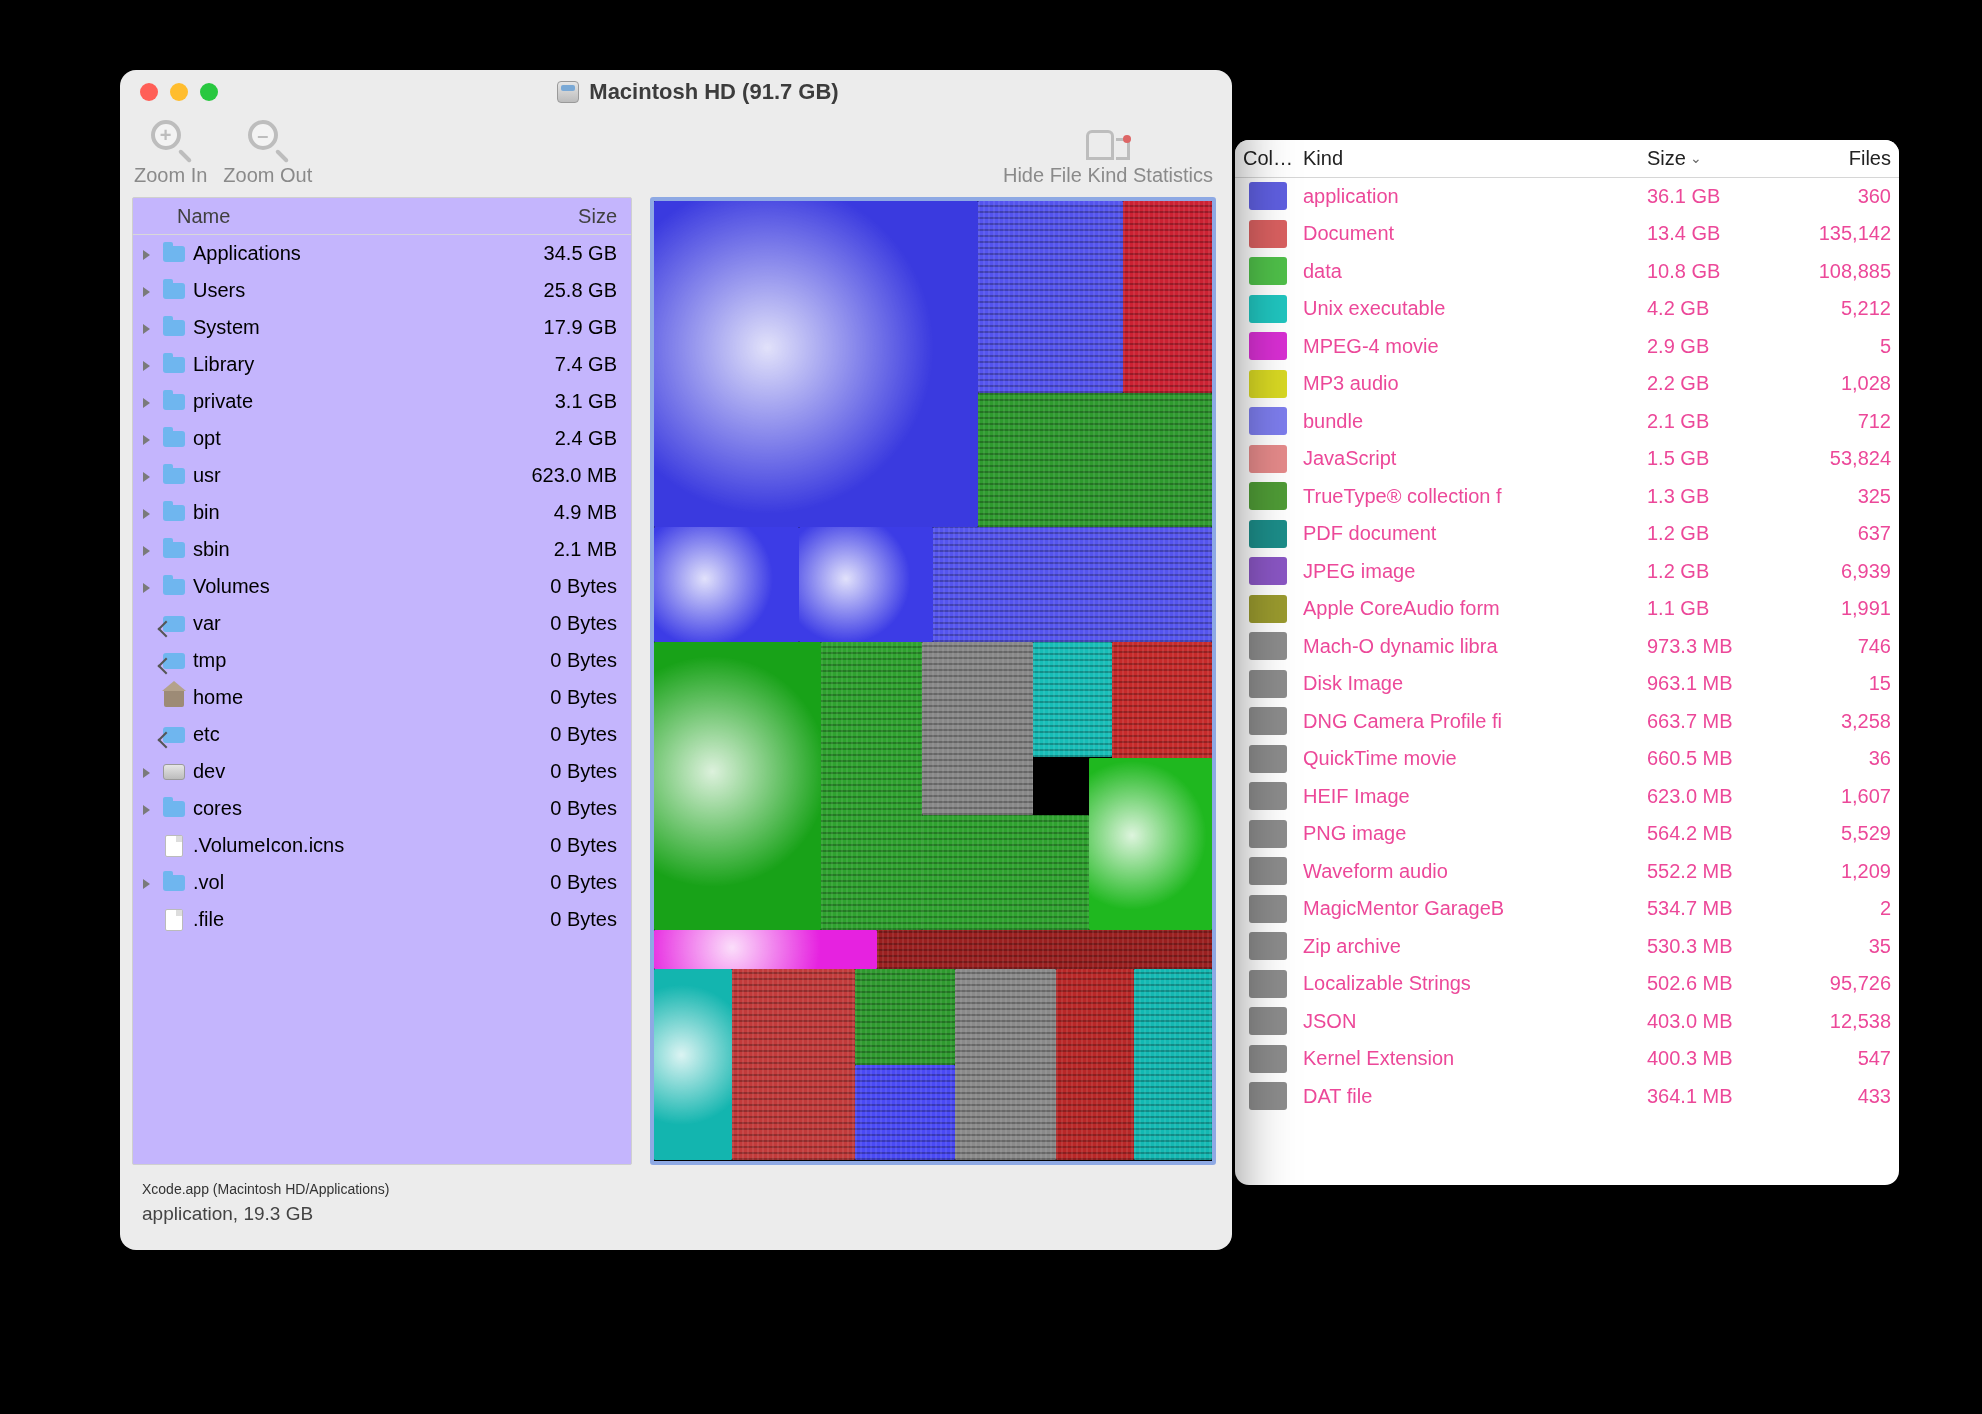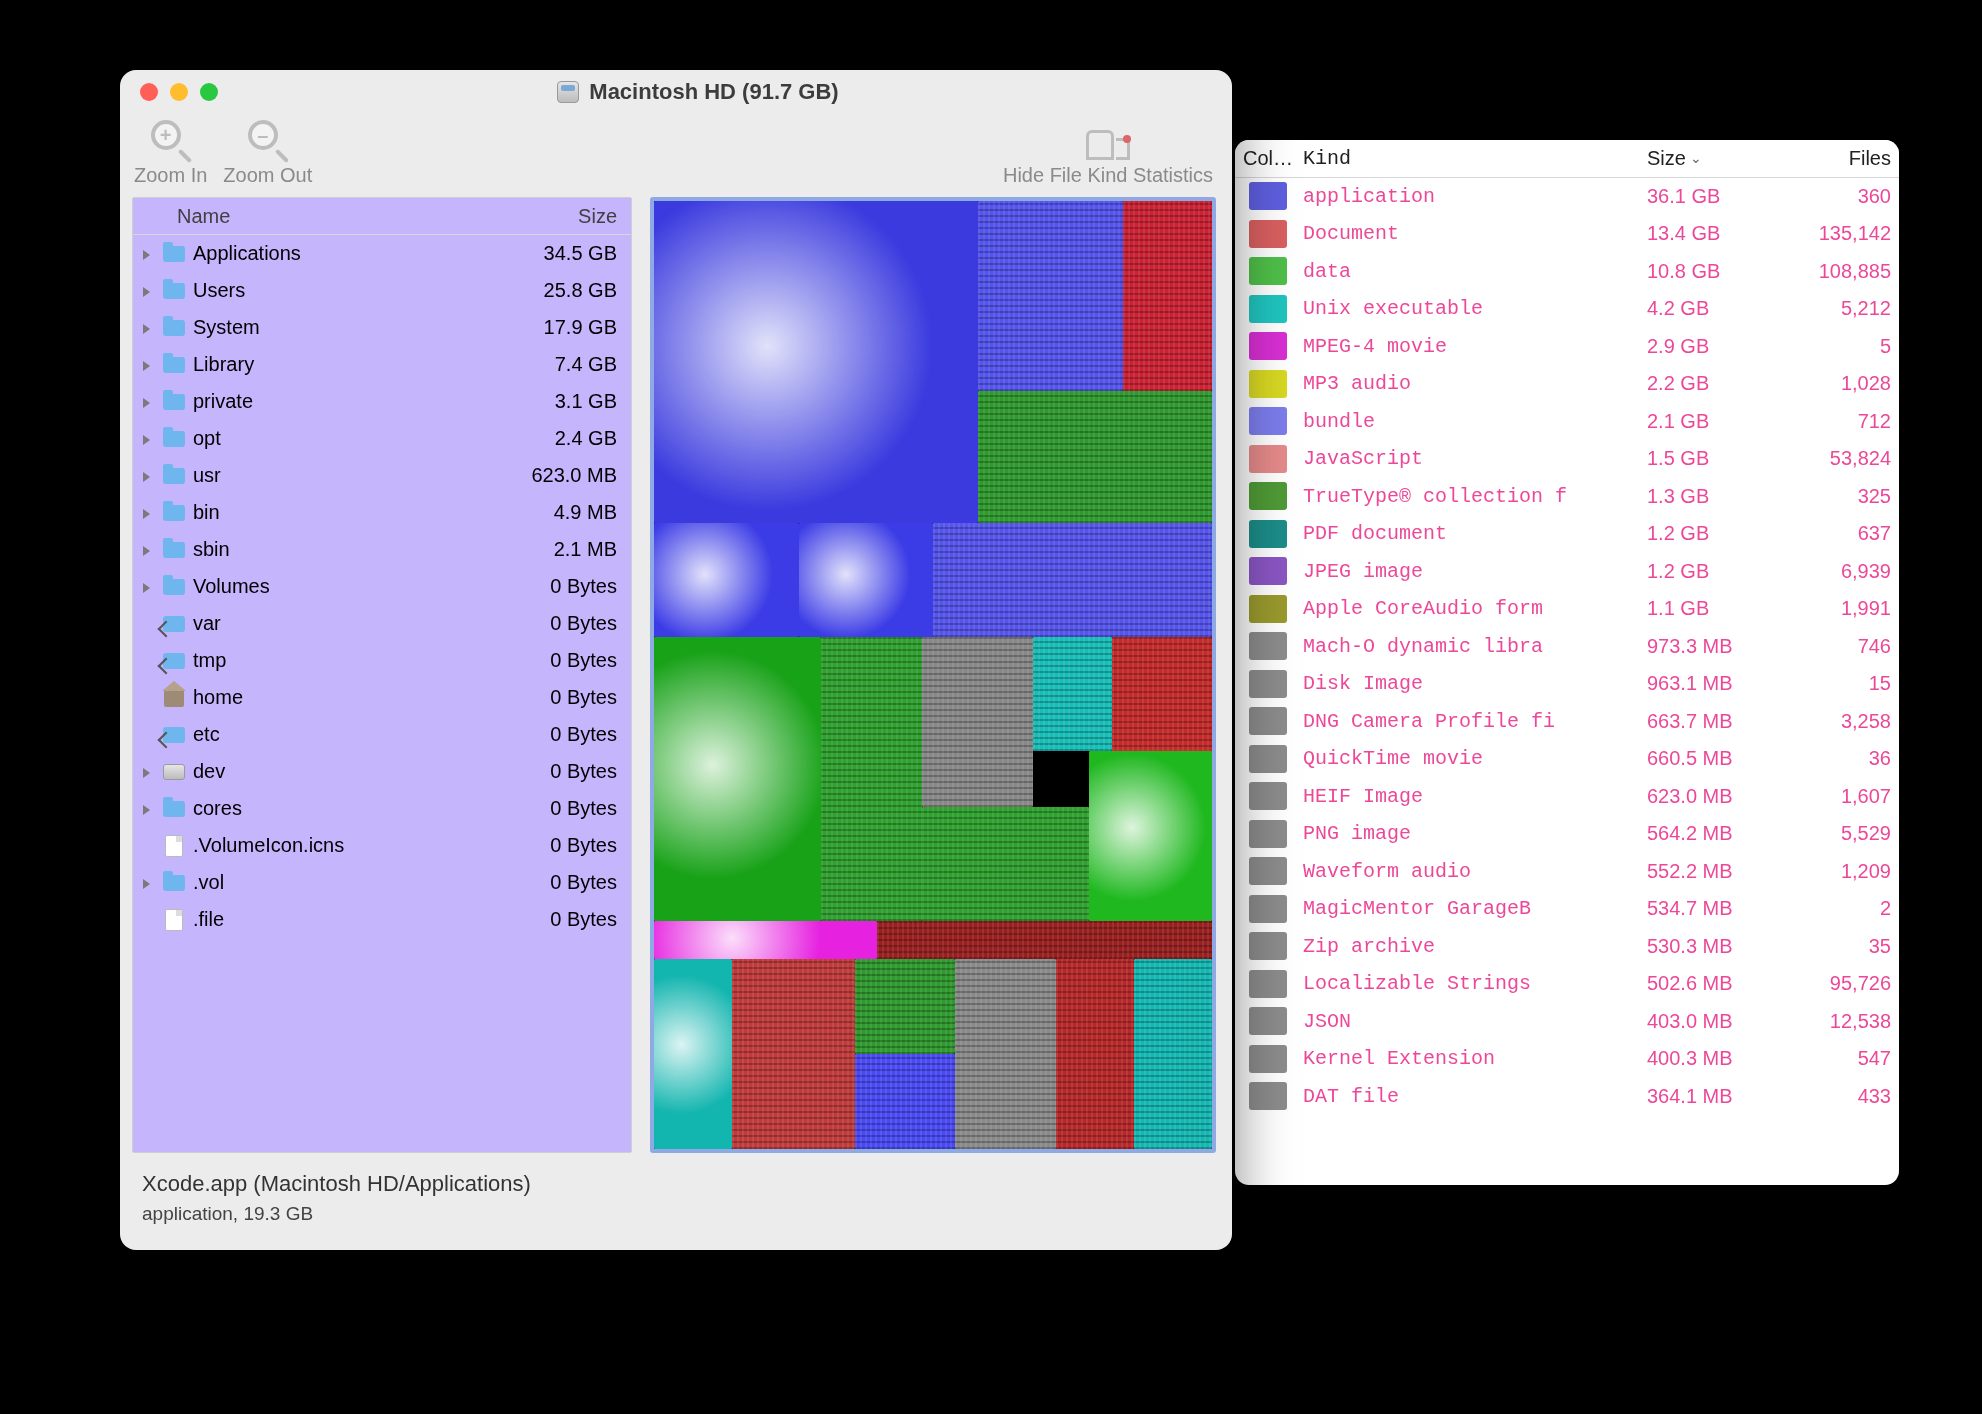--- a/index.html
+++ b/index.html
@@ -37,21 +37,21 @@
     font-size: 20px;
     color: #222;
   }
   .stats-header > div, .stats-row > div {
     padding: 0 8px;
     white-space: nowrap;
     overflow: hidden;
     text-overflow: clip;
   }
   .col-color  { width: 60px;  flex: none; display:flex; align-items:center;}
-  .col-kind   { flex: 1 1 auto; min-width:0;font-family:Liberation Mono, monospace; }
+  .col-kind   { flex: 1 1 auto; min-width:0; }
   .col-size   { width: 130px; flex: none; text-align: left; position:relative;}
   .col-files  { width: 130px; flex: none; text-align: right; padding-right:14px;}
   .stats-header .col-size { display:flex; align-items:center; gap:4px;}
   .swatch {
     width: 42px; height: 28px;
     border-radius: 3px;
     margin-left: 6px;
   }
   .stats-body { overflow: hidden; }
   .stats-row { font-size: 20px; color:#ec4899;}
@@ -215,21 +215,21 @@
       repeating-linear-gradient(0deg, rgba(0,0,0,.25) 0 2px, transparent 2px 6px),
       var(--c);
   }
 
   
   .footer{
     padding: 14px 22px 22px 22px;
     color:#333;
     line-height:1.5;
   }
-  .footer-path{font-size:22px;}
+  .footer-path{font-size:14px;}
   .footer-detail{font-size:19px;color:#444;}
 </style>
 </head>
 <body>
 
 <div class="stats-window">
   <div class="stats-header">
     <div class="col-color">Col…</div>
     <div class="col-kind">Kind</div>
     <div class="col-size">

